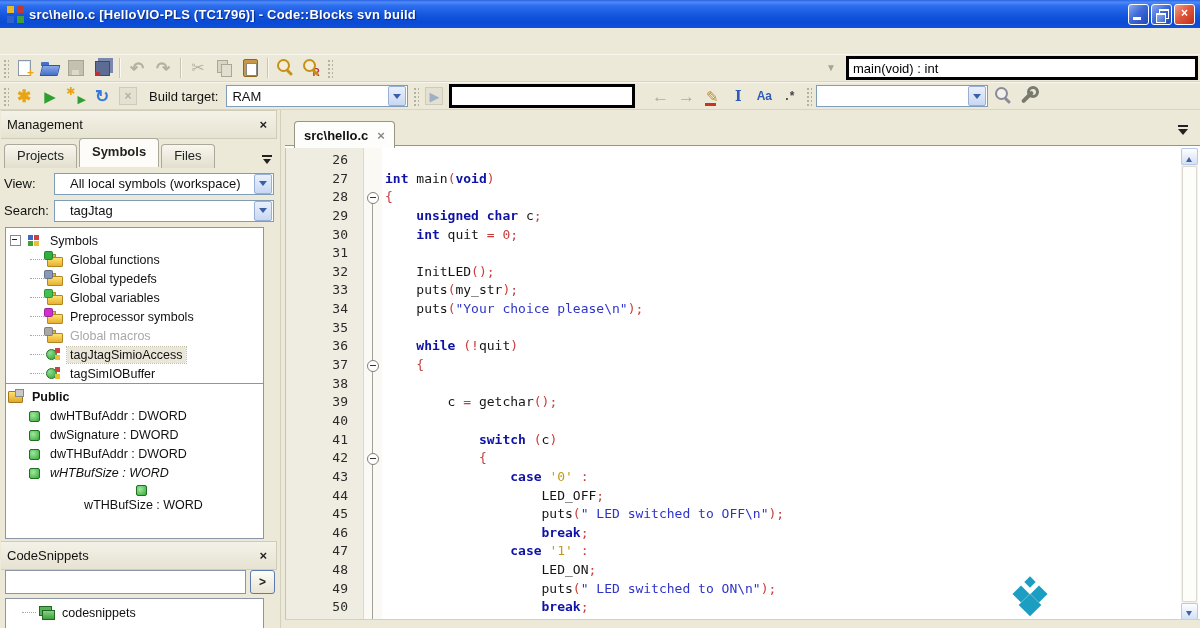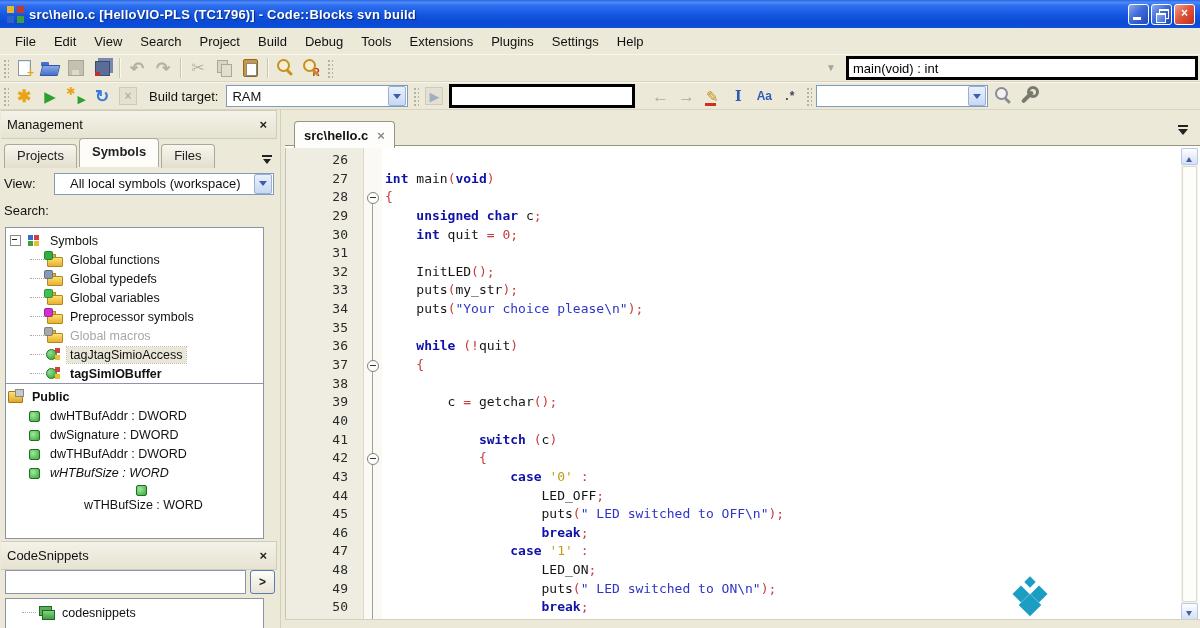--- a/index.html
+++ b/index.html
@@ -223,34 +223,20 @@
         <i></i>
       </span>
     <span class="title-text">src\hello.c [HelloVIO-PLS (TC1796)] - Code::Blocks svn build</span>
     <span class="tbns">
       <span class="tbn tbn-min"></span>
       <span class="tbn tbn-max"></span>
       <span class="tbn tbn-close">×</span>
     </span>
   </div>
 
-  <div class="menubar">
-      <span class="mi">File</span>
-      <span class="mi">Edit</span>
-      <span class="mi">View</span>
-      <span class="mi">Search</span>
-      <span class="mi">Project</span>
-      <span class="mi">Build</span>
-      <span class="mi">Debug</span>
-      <span class="mi">Tools</span>
-      <span class="mi">Extensions</span>
-      <span class="mi">Plugins</span>
-      <span class="mi">Settings</span>
-      <span class="mi">Help</span>
-    </div>
 
   <div class="tbrow tb1">
       <span class="tgrip"></span>
       <span class="tbtn">
         <span class="ic ic-page-new"></span>
       </span>
       <span class="tbtn">
         <span class="ic ic-folder-open"></span>
       </span>
       <span class="tbtn dis">
@@ -370,20 +356,26 @@
       <span class="flabel">View:</span>
       <span class="tcombo fcombo">
         <span class="cval">All local symbols (workspace)</span>
         <span class="cbtn">
             <i class="carrow"></i>
           </span>
       </span>
     </div>
     <div class="frow search-row">
       <span class="flabel">Search:</span>
+      <span class="tcombo fcombo">
+        <span class="cval">tagJtag</span>
+        <span class="cbtn">
+            <i class="carrow"></i>
+          </span>
+      </span>
     </div>
     <div class="whitebox treebox tree-pad">
         <div class="trow" style="padding-left: 2px;">
           <i class="expander"></i>
           <i class="ti ti-blocks"></i>
           <span class="tlab">Symbols</span>
         </div>
         <div class="trow" style="padding-left: 18px;">
           <i class="branch"></i>
           <i class="ti ti-folder">
@@ -417,21 +409,21 @@
           <i class="ti ti-folder">
             <i class="bdg" style="background: rgb(168, 168, 168);"></i>
           </i>
           <span class="tlab">Global macros</span>
         </div>
         <div class="trow sel" style="padding-left: 18px;">
           <i class="branch"></i>
           <i class="ti ti-class"></i>
           <span class="tlab">tagJtagSimioAccess</span>
         </div>
-        <div class="trow" style="padding-left: 18px; font-weight: bold;">
+        <div class="trow" style="padding-left: 18px;">
           <i class="branch"></i>
           <i class="ti ti-class"></i>
           <span class="tlab">tagSimIOBuffer</span>
         </div>
       </div>
     <div class="whitebox membox tree-pad">
         <div class="trow mem-head">
           <i class="ti ti-mail"></i>
           <span class="tlab">Public</span>
         </div>

